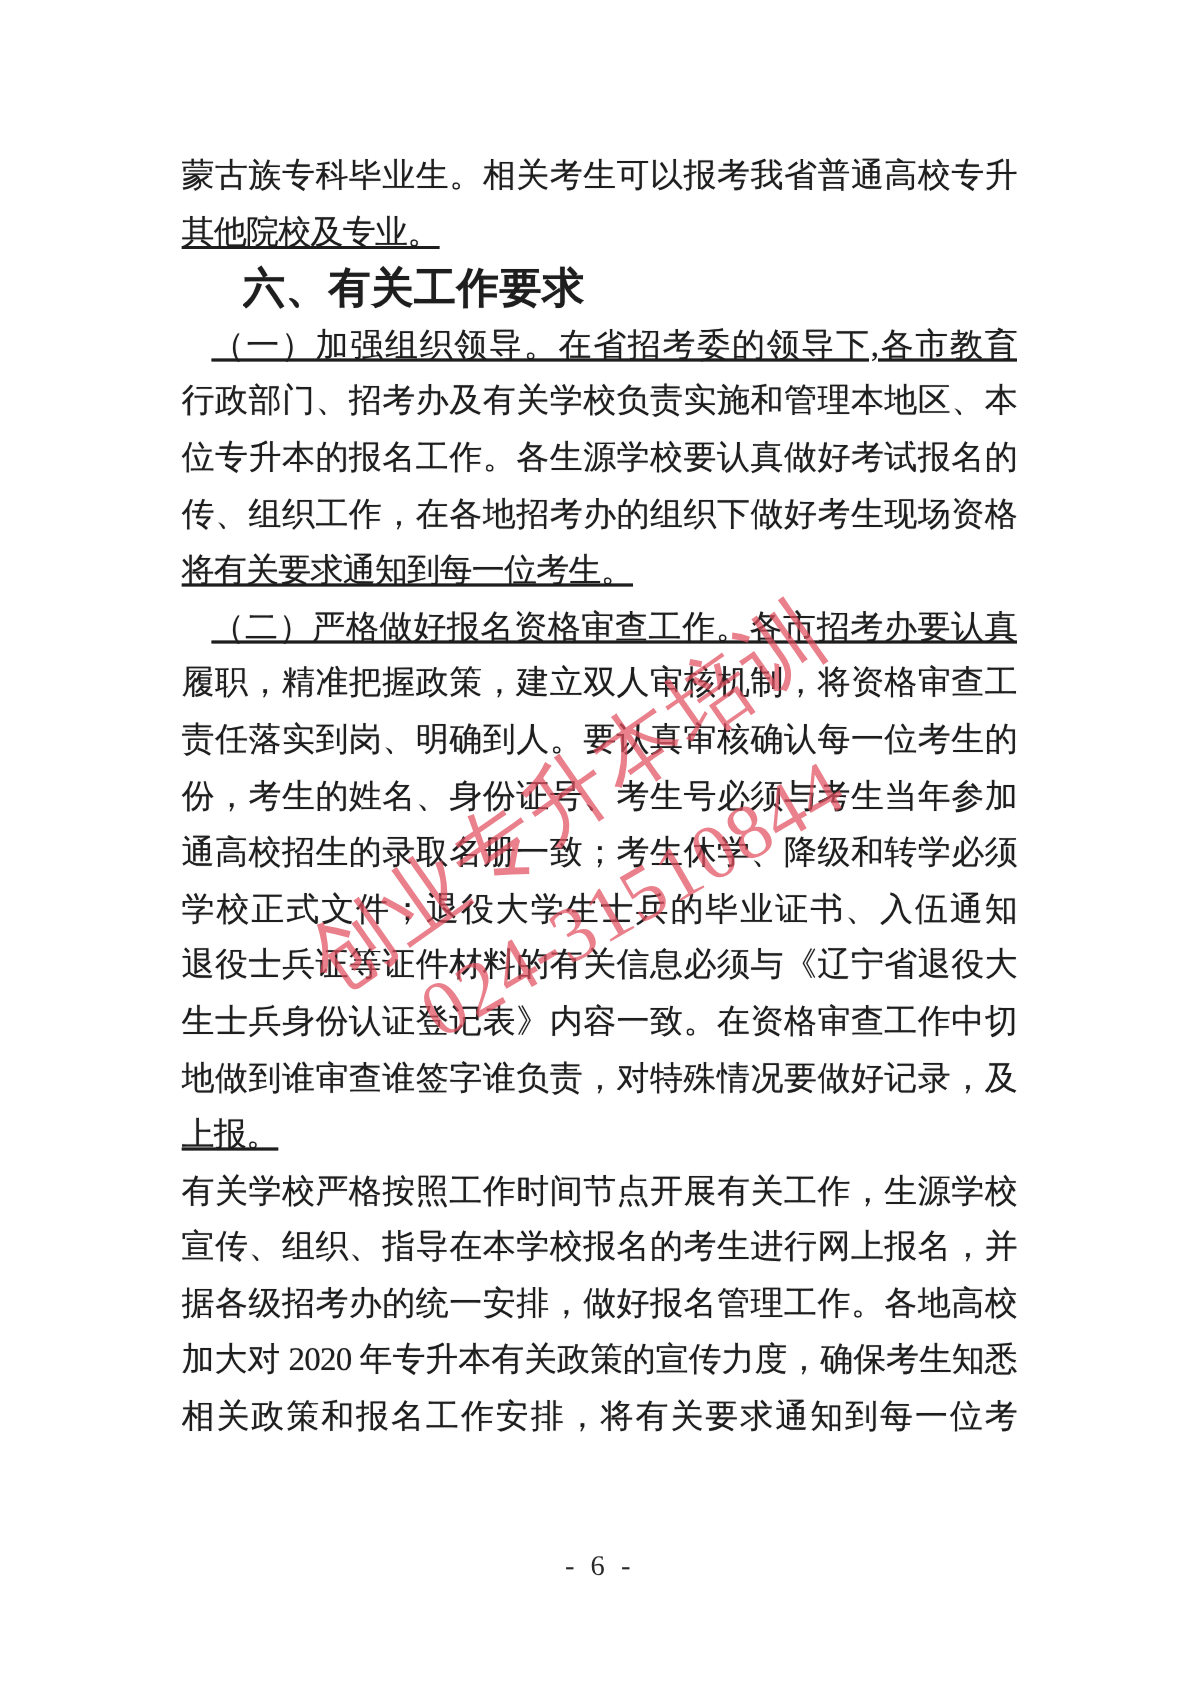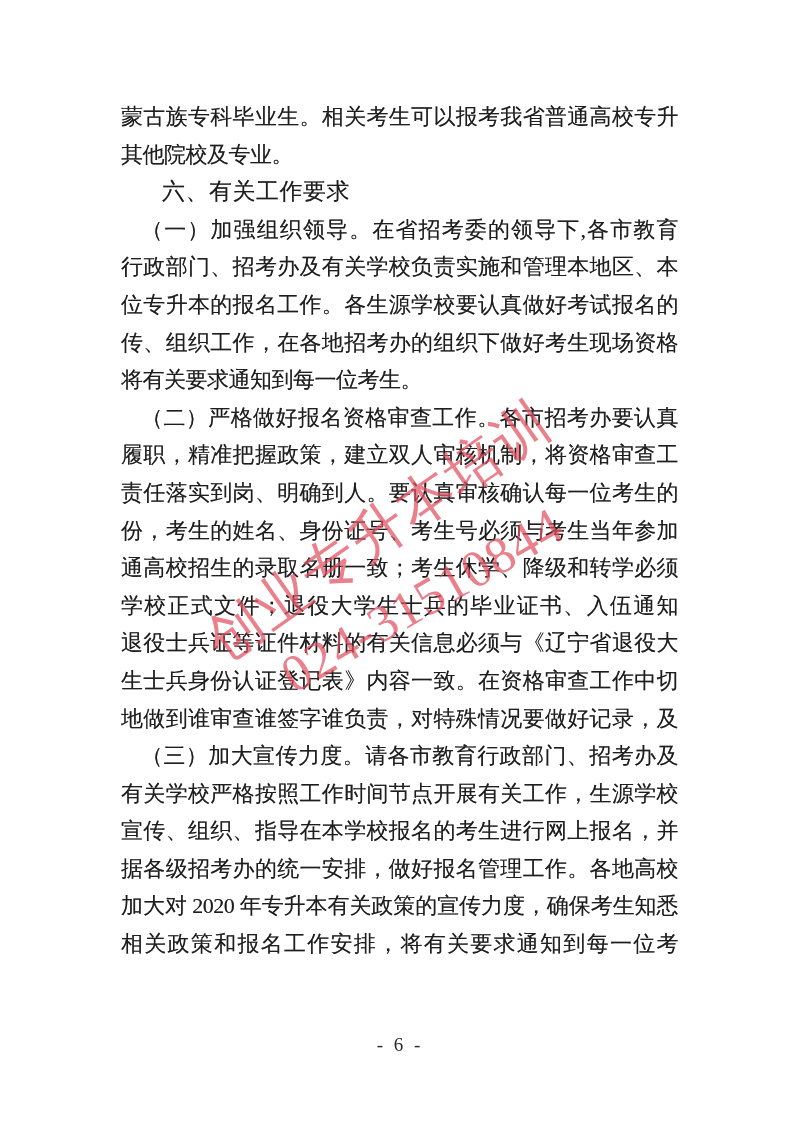--- a/index.html
+++ b/index.html
@@ -24,26 +24,27 @@
   }
   .line{
     text-align:justify;
     text-align-last:justify;
     height:37.6px;
     overflow:hidden;
   }
   .line.short{
     text-align:center;
     text-align-last:left;
+    text-decoration:underline;
   }
-  .line.indent{ text-indent:20px; }
+  .line.indent{ text-indent:20px;text-decoration:underline; }
   .line.heading{
     font-family:"Liberation Sans","DejaVu Sans",sans-serif;
-    font-weight:normal;
-    font-size:23px;
+    font-weight:bold;
+    font-size:28px;
     margin-left:41px;
     text-align:center;
     text-align-last:left;
     letter-spacing:0.5px;
   }
   
   .watermark{position:absolute;inset:0;pointer-events:none;z-index:5;}
   .wm-line{
     position:absolute;
     white-space:nowrap;
@@ -98,21 +99,21 @@
       <div class="line short">将有关要求通知到每一位考生。</div>
       <div class="line indent">（二）严格做好报名资格审查工作。各市招考办要认真</div>
       <div class="line">履职，精准把握政策，建立双人审核机制，将资格审查工作</div>
       <div class="line">责任落实到岗、明确到人。要认真审核确认每一位考生的身</div>
       <div class="line">份，考生的姓名、身份证号、考生号必须与考生当年参加普</div>
       <div class="line">通高校招生的录取名册一致；考生休学、降级和转学必须有</div>
       <div class="line">学校正式文件；退役大学生士兵的毕业证书、入伍通知书、</div>
       <div class="line">退役士兵证等证件材料的有关信息必须与《辽宁省退役大学</div>
       <div class="line">生士兵身份认证登记表》内容一致。在资格审查工作中切实</div>
       <div class="line">地做到谁审查谁签字谁负责，对特殊情况要做好记录，及时</div>
-      <div class="line indent">（三）加大宣传力度。请各市教育行政部门、招考办及</div>
+      <div class="line short">上报。</div>
       <div class="line">有关学校严格按照工作时间节点开展有关工作，生源学校要</div>
       <div class="line">宣传、组织、指导在本学校报名的考生进行网上报名，并根</div>
       <div class="line">据各级招考办的统一安排，做好报名管理工作。各地高校要</div>
       <div class="line">加大对 2020 年专升本有关政策的宣传力度，确保考生知悉</div>
       <div class="line">相关政策和报名工作安排，将有关要求通知到每一位考生。</div>
     </div>
 
   <div class="page-number">- 6 -</div>
 
 </div>

